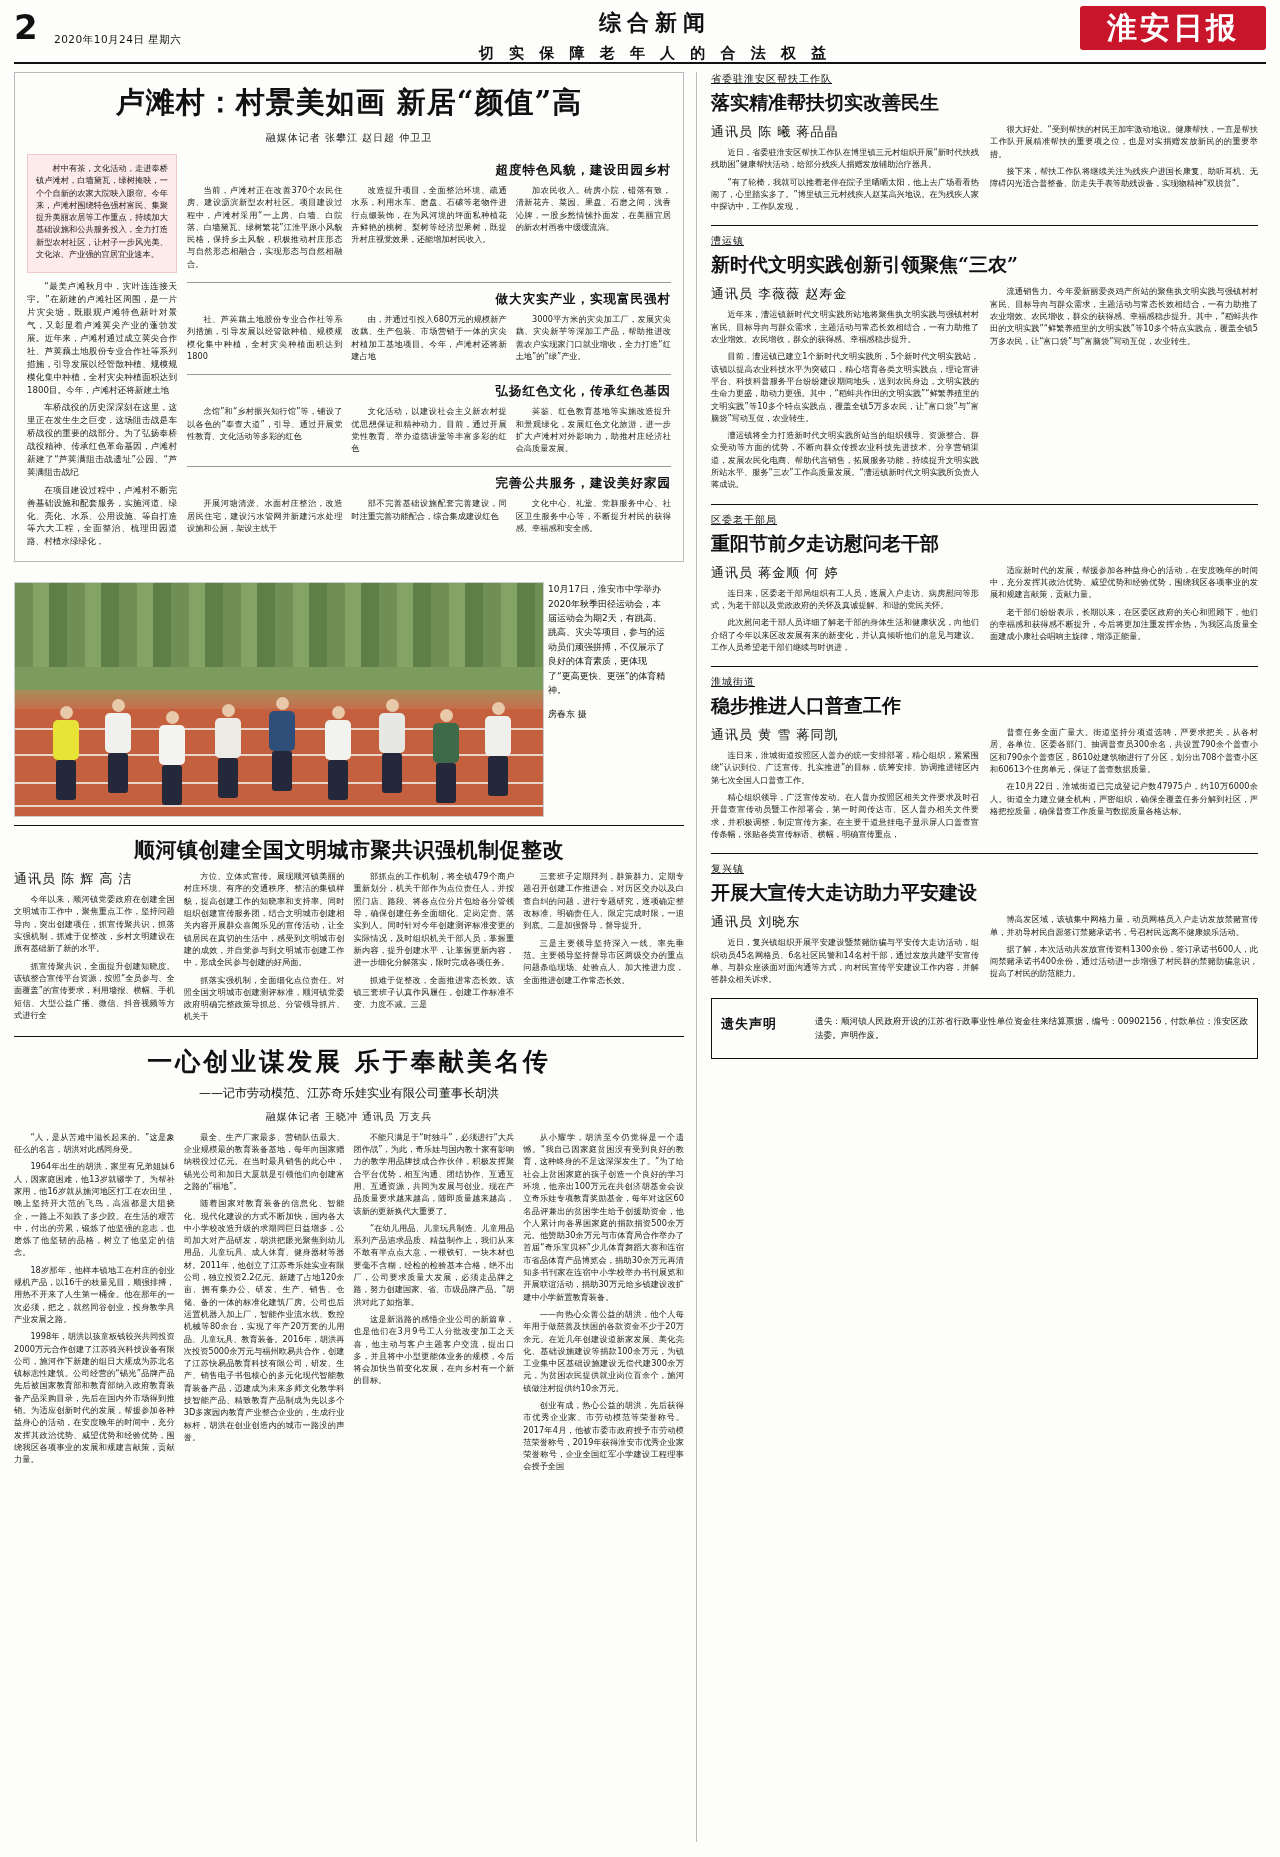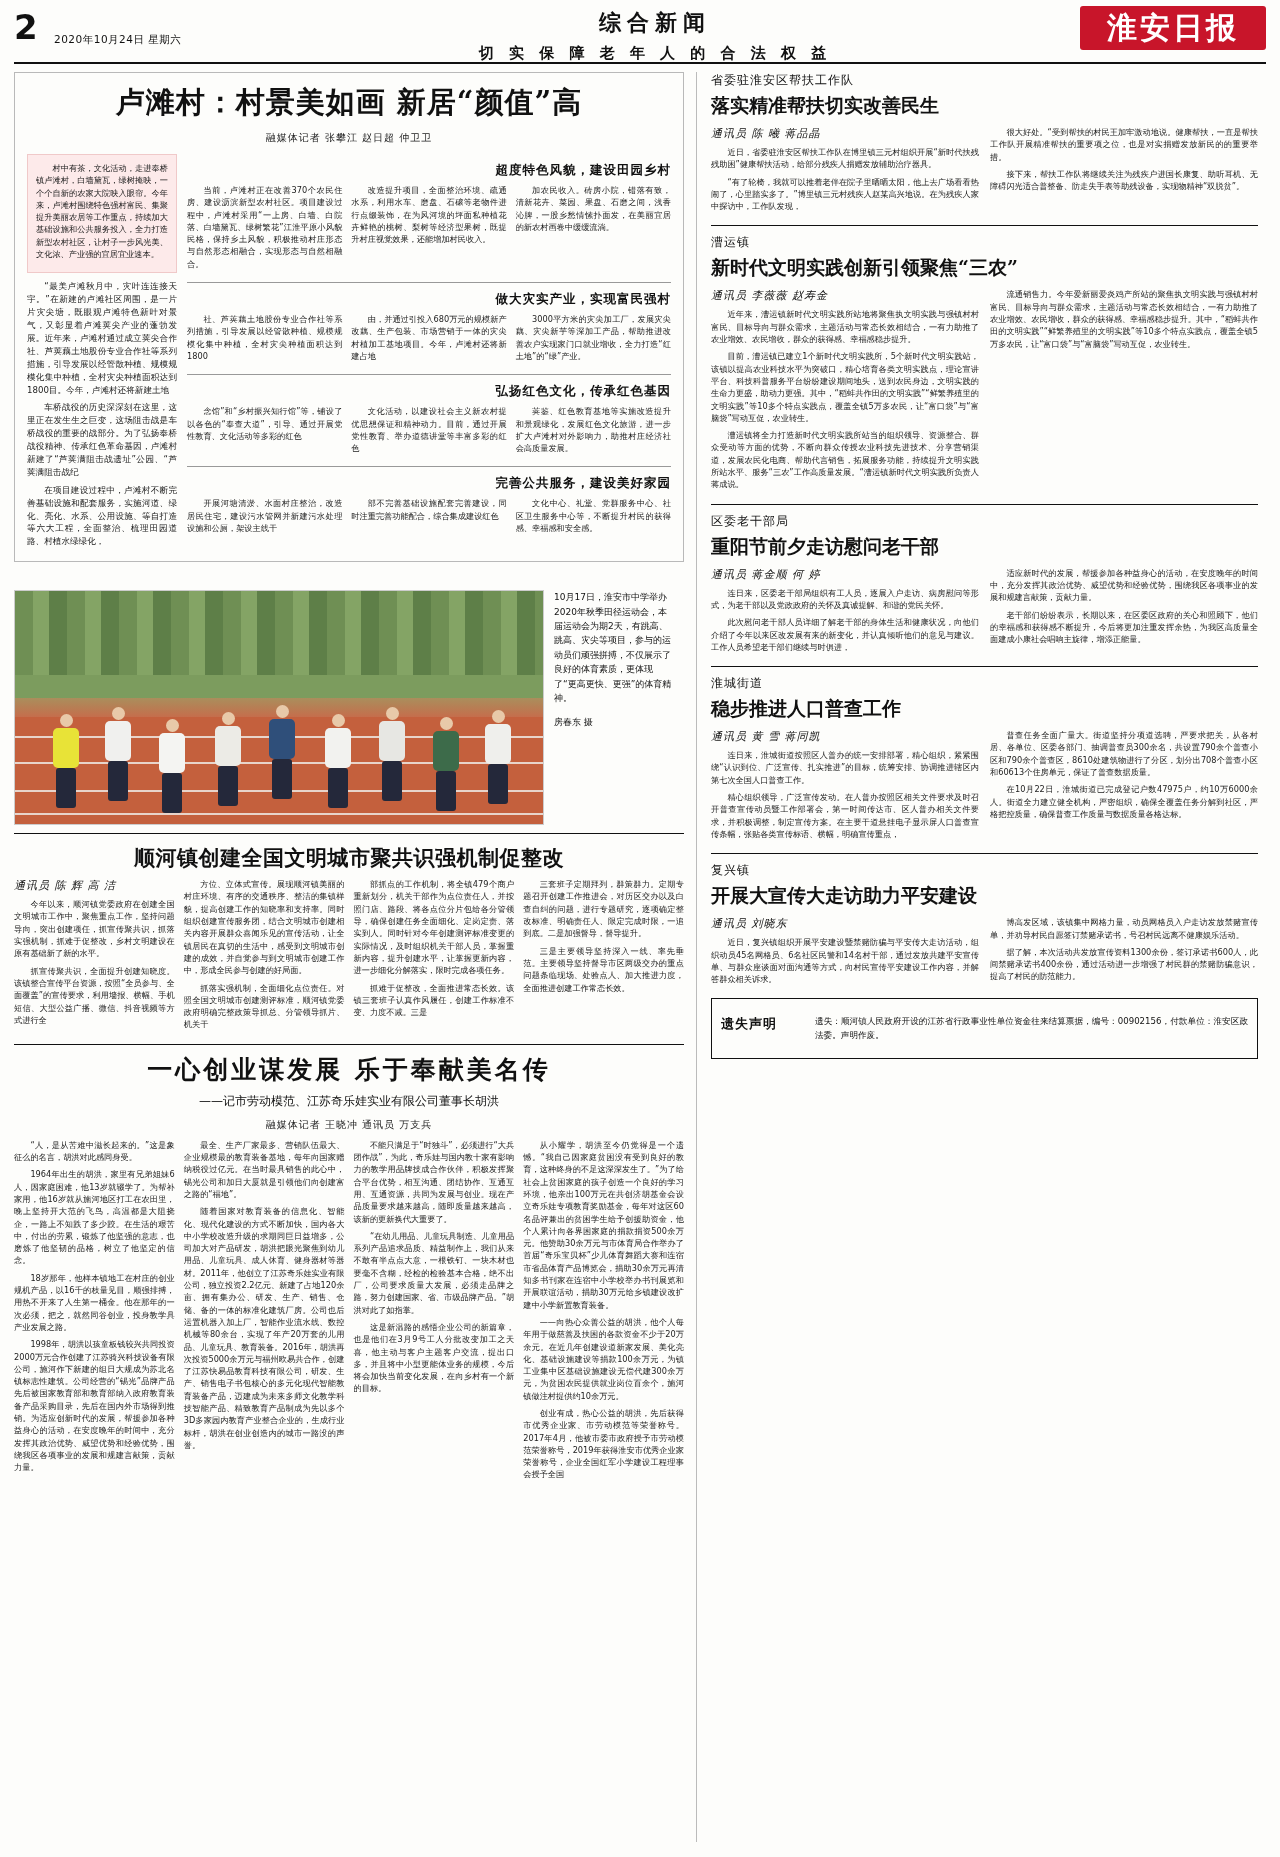--- a/index.html
+++ b/index.html
@@ -51,52 +51,52 @@
   .lead-c1 { width: 150px; }
   .lead-c2 { flex: 1; }
   .pinkbox { background: #fdeaea; border: 1px solid #f0c9c9; padding: 7px 8px; }
   .sub-h { font-weight: bold; font-size: 12.5px; text-align: right; letter-spacing: 1px; margin: 8px 0 5px; }
   p.t { font-size: 8.6px; line-height: 1.5; text-align: justify; margin: 0 0 5px; text-indent: 2em; color:#1b1b1b; }
   p.t2 { font-size: 8.2px; line-height: 1.5; text-align: justify; margin: 0 0 5px; text-indent: 2em; color:#1b1b1b; }
   .three { display: flex; gap: 9px; }
   .three > div { flex: 1; }
 
   
-  .photo-wrap { display: flex; gap: 10px; margin-top: 28px; }
+  .photo-wrap { display: flex; gap: 4px; margin-top: 20px; }
   .photo {
     width: 530px; height: 235px; position: relative; overflow: hidden;
     background: linear-gradient(#cfe0b6 0%, #b9d097 22%, #8fae6c 38%, #c86a4a 55%, #c2603f 100%);
     border: 1px solid #ccc;
   }
   .track { position: absolute; left: 0; right: 0; bottom: 0; height: 46%; background: #c4603d; }
   .lane { position: absolute; left: 0; right: 0; height: 2px; background: #f1f1ee; opacity: .8; }
   .trees { position: absolute; left:0; right:0; top:0; height: 36%;
     background: repeating-linear-gradient(90deg, #6f8f54 0 18px, #84a465 18px 34px, #5e7f48 34px 52px); }
   .hedge { position: absolute; left:0; right:0; top: 36%; height: 10%; background: #7c9c5e; }
   .runner { position: absolute; bottom: 6%; width: 34px; height: 96px; }
   .runner .head { width: 13px; height: 13px; border-radius: 50%; background: #e8c9a9; margin: 0 auto; }
   .runner .torso { width: 26px; height: 40px; margin: 1px auto 0; border-radius: 5px; }
   .runner .legs { width: 20px; height: 40px; margin: 0 auto; background: #24283a; border-radius: 3px; }
   .cap-col { width: 120px; font-size: 9px; line-height: 1.6; }
   .cap-col .credit { text-align: left; margin-top: 10px; font-size: 9px; }
 
   h2.art-h { font-size: 21px; font-weight: bold; text-align: center; letter-spacing: .5px; margin: 10px 0 6px;
     font-family: "DejaVu Serif","Liberation Serif",serif;}
-  .small-by { font-size: 11px; margin-bottom: 5px; letter-spacing: 1px; font-style: italic; }
+  .small-by { font-size: 13px; margin-bottom: 5px; letter-spacing: 1px; }
   .cols4 { display: flex; gap: 9px; }
   .cols4 > div { flex: 1; }
 
   .title-script {
     text-align: center; font-size: 25px; font-weight: bold; letter-spacing: 3px;
     font-family: "DejaVu Serif","Liberation Serif",serif;
   }
   .title-sub { text-align: center; font-size: 12px; margin-top: 7px; }
 
   
-  .kicker { font-size: 12px; letter-spacing: 1px; margin-bottom: 4px; }
+  .kicker { font-size: 10px; letter-spacing: 1px; margin-bottom: 4px; text-decoration: underline; }
   h3.r-h { font-size: 19px; font-weight: bold; margin: 0 0 7px; letter-spacing: 0px;
     font-family: "DejaVu Serif","Liberation Serif",serif;}
   .cols2 { display: flex; gap: 11px; }
   .cols2 > div { flex: 1; }
 
   .notice { border: 1px solid #111; padding: 16px 9px; display: flex; gap: 10px; margin-top: 8px; }
   .notice-title { font-size: 13px; font-weight: bold; letter-spacing: 1px; width: 84px; line-height:1.4; }
   .notice-body { flex: 1; font-size: 8.6px; line-height: 1.55; text-align: justify; }
 </style>
 </head>

